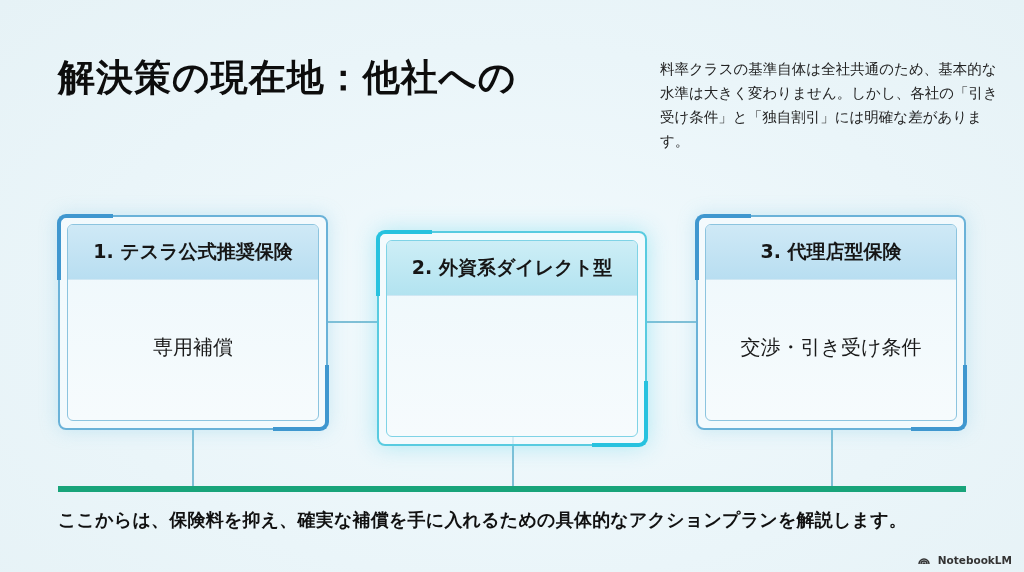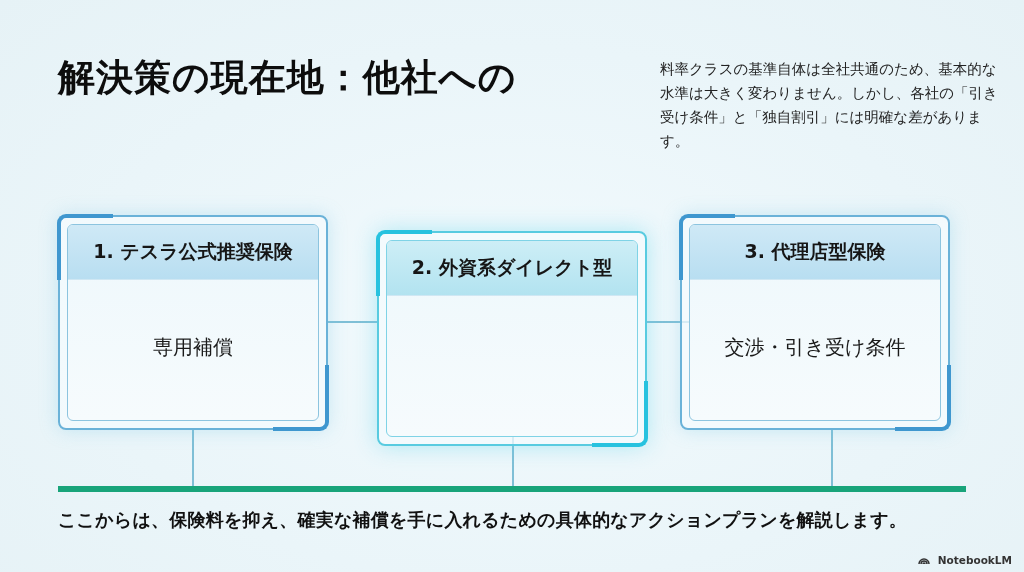--- a/index.html
+++ b/index.html
@@ -102,21 +102,21 @@
 </div>
 
 <div class="card cyan" style="left:377px;margin-top:16px;">
   <div class="accent-tl"></div>
   <div class="accent-br"></div>
   <div class="card-inner">
     <div class="card-head">2. 外資系ダイレクト型</div>
   </div>
 </div>
 
-<div class="card" style="left:680px;">
+<div class="card" style="left:696px;">
   <div class="accent-tl"></div>
   <div class="accent-br"></div>
   <div class="card-inner">
     <div class="card-head">3. 代理店型保険</div>
     <div class="card-body">交渉・引き受け条件</div>
   </div>
 </div>
 
 <div class="green-bar"></div>
 

